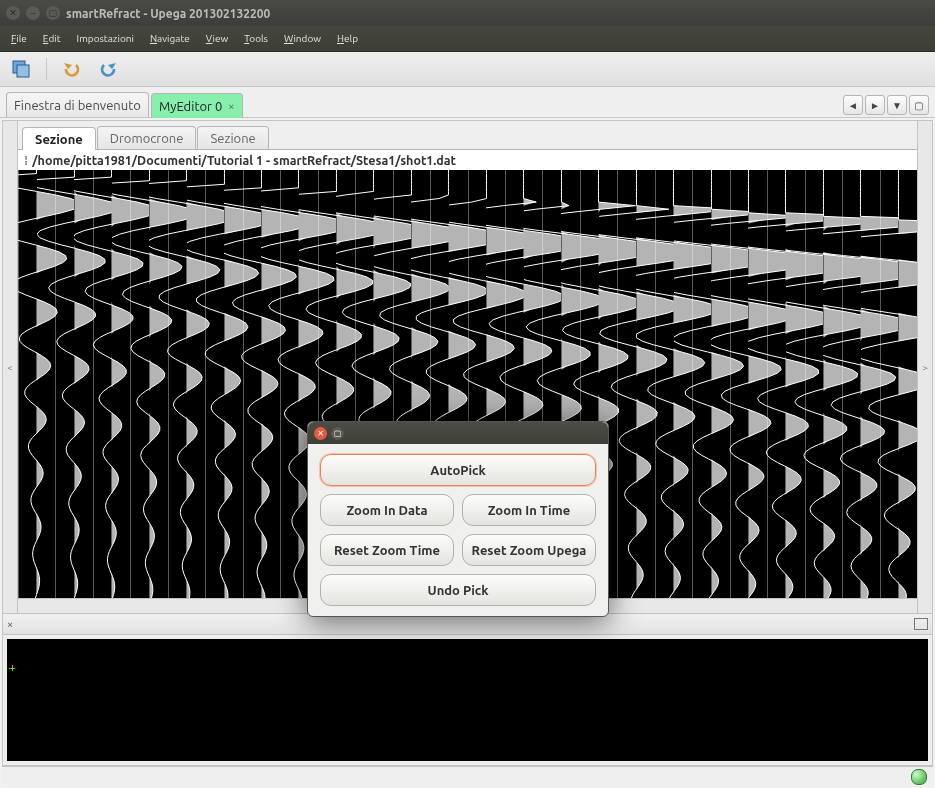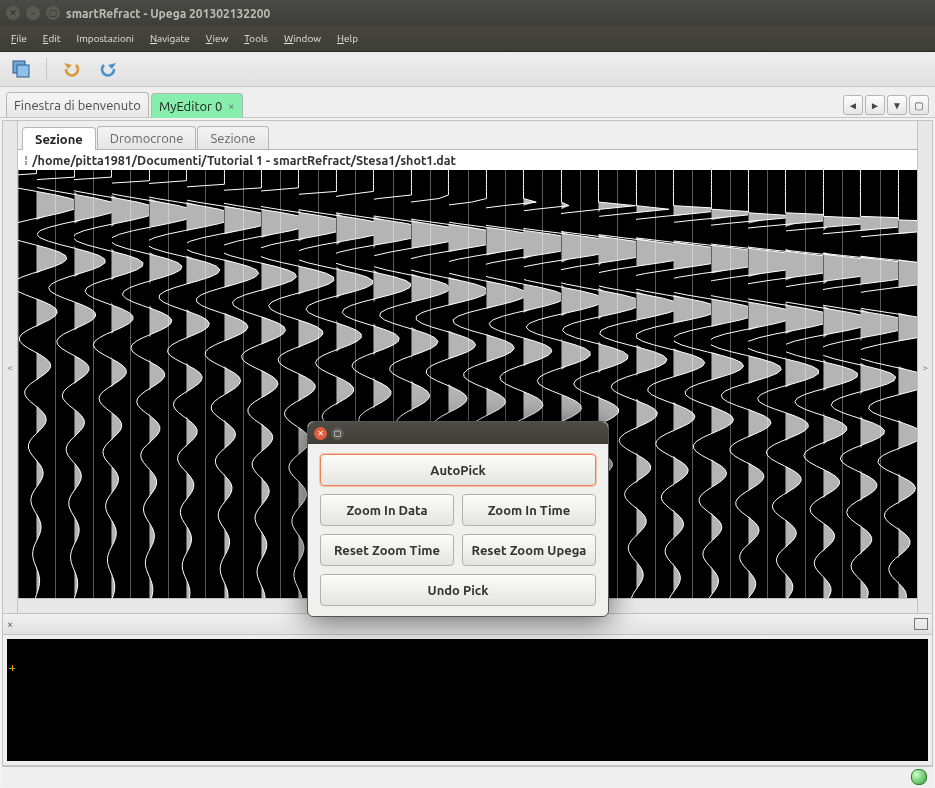--- a/index.html
+++ b/index.html
@@ -251,21 +251,21 @@
   }
   .dialog .dlg-title .wbtn.close{background:#e15d3f;}
   .dialog .dlg-title .wbtn.max{background:#5a5a54;}
   .dialog .dlg-body{
     padding:10px 12px;
     display:flex;flex-direction:column;gap:8px;
   }
   .dlg-btn{
     height:30px;
     border:1px solid #b1b1ab;
-    border-radius:4px;
+    border-radius:11px;
     background:linear-gradient(to bottom,#fcfcfa,#e4e4e0);
     display:flex;align-items:center;justify-content:center;
     font-weight:bold;
     color:#333;
     box-shadow:inset 0 1px 0 #fff;
   }
   .dlg-btn.focus{
     border:1px solid #f08050;
     box-shadow:0 0 0 1px rgba(240,128,80,.4), inset 0 1px 0 #fff;
   }

